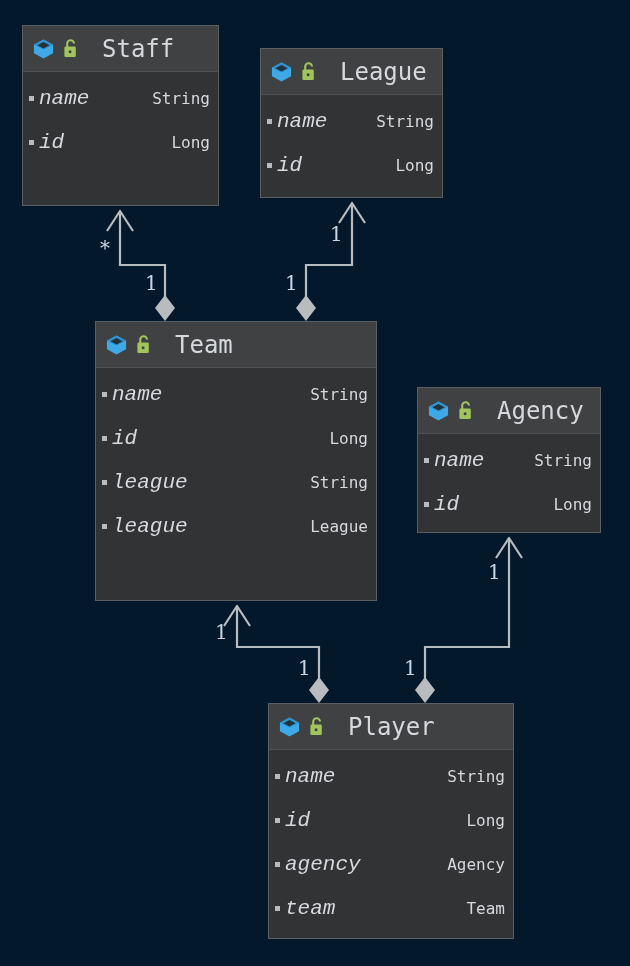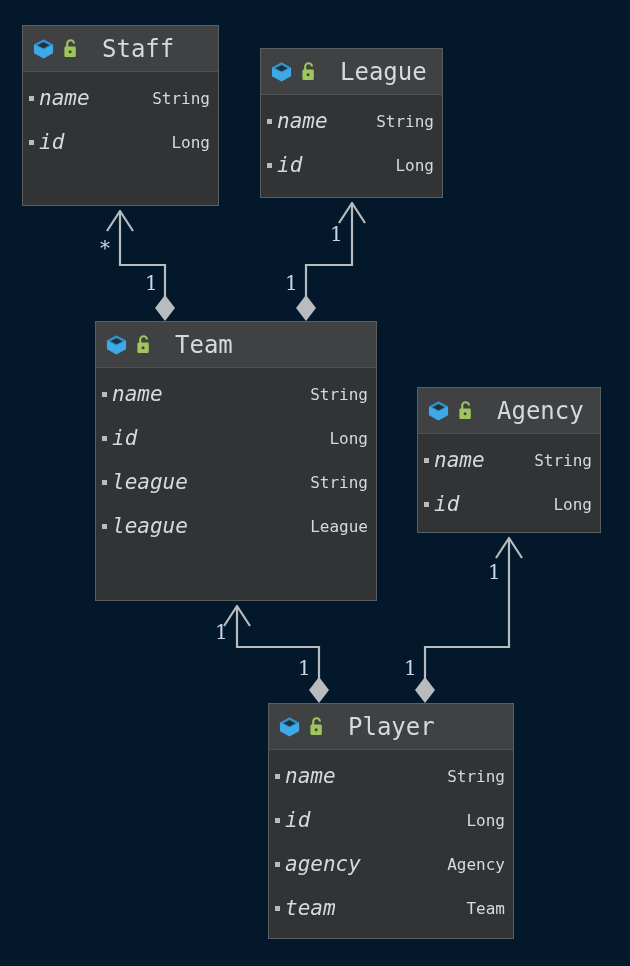--- a/index.html
+++ b/index.html
@@ -42,21 +42,21 @@
     display:flex;align-items:center;
     height:44px;
     padding:0 8px 0 6px;
     white-space:nowrap;
   }
   .bullet{
     width:5px;height:5px;background:#b9bcbf;
     flex:0 0 auto;margin-right:5px;display:block;
   }
   .f-name{
-    color:#d6d9dd;font-style:italic;font-size:21px;
+    color:#d6d9dd;font-style:italic;font-size:21px;font-family:Liberation Mono, monospace;
   }
   .f-type{
     color:#d6d9dd;font-size:16px;margin-left:auto;padding-left:10px;
   }
 
   .mult{
     position:absolute;
     color:#c9d6e4;
     font-size:20px;
     font-family:"DejaVu Serif","Liberation Serif",serif;

